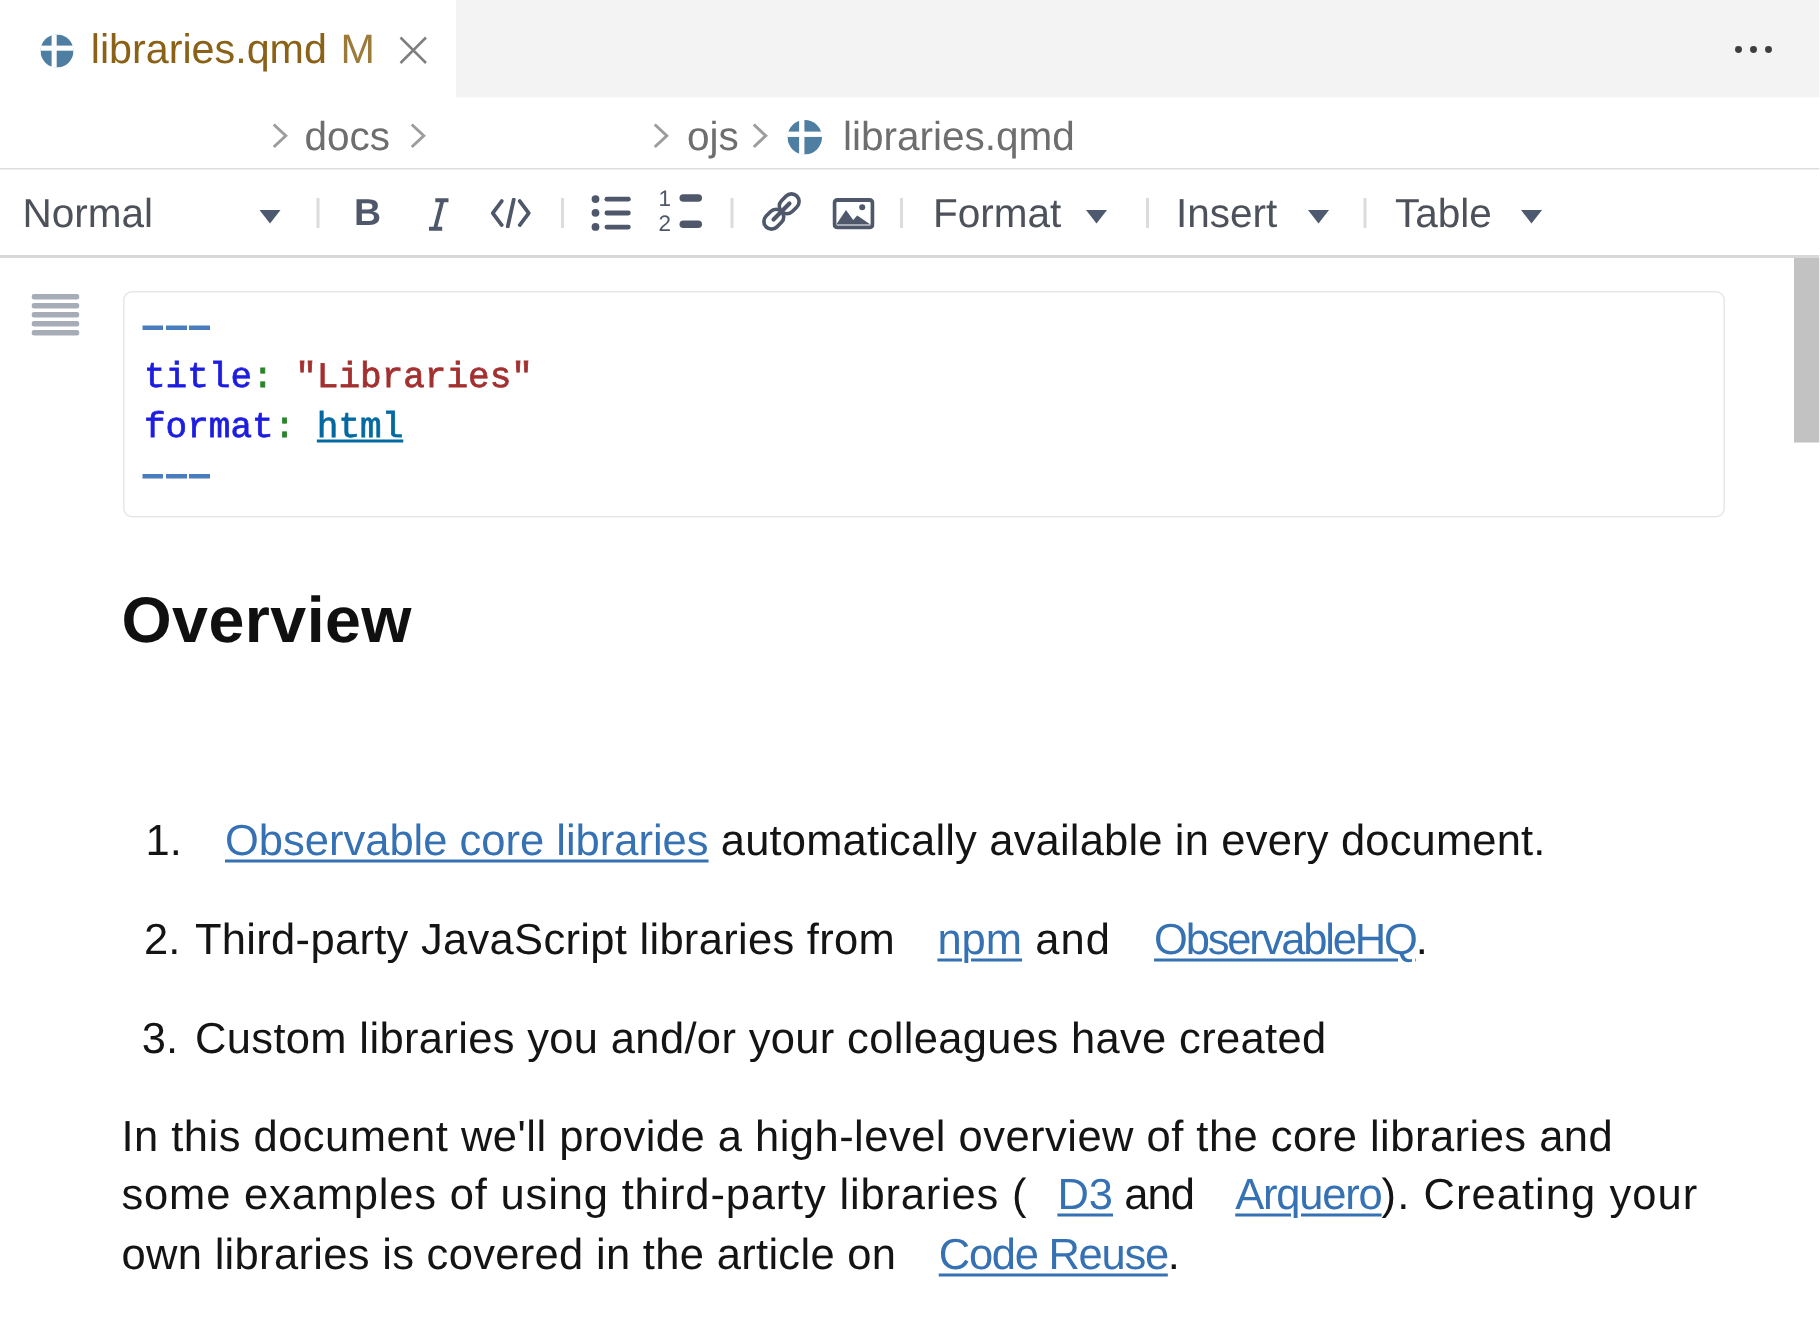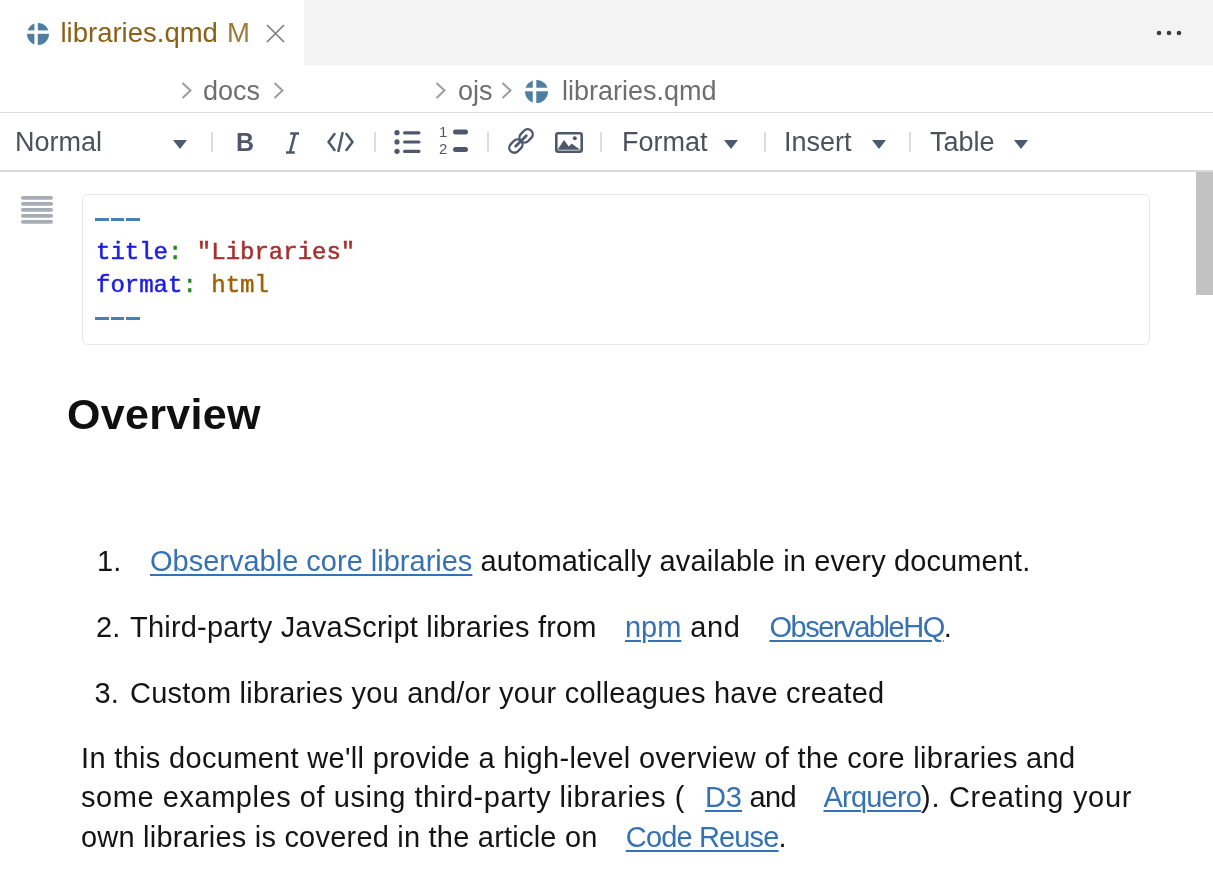--- a/index.html
+++ b/index.html
@@ -26,23 +26,23 @@
   
   #content { position:absolute; left:0; top:171px; width:1213px; height:718px; background:#fff; }
 
   #codebox { position:absolute; left:82px; top:23px; width:1068px; height:151px; border:1.5px solid #e7e7e7; border-radius:6px;
              font-family:"Liberation Mono", monospace; font-size:24px; line-height:33px; padding:8px 0 0 13px; white-space:pre; -webkit-text-stroke:0.5px currentColor; }
   .dashbar { display:inline-block; width:45px; height:3.6px; vertical-align:4.6px; margin-left:-1.5px; margin-right:-43.5px;
              background:linear-gradient(90deg,#4a7dbe 0 13.8px,#fff 13.8px 15.6px,#4a7dbe 15.6px 29.4px,#fff 29.4px 31.2px,#4a7dbe 31.2px 45px); }
   .key { color:#1d1de0; }
   .col { color:#2a842a; }
   .str { color:#a33030; }
-  .pln { color:#a16207; }
+  .pln { color:#0369a1;text-decoration:underline; }
 
-  #h2 { position:absolute; left:67px; top:218px; font-size:43px; font-weight:bold; color:#101010; line-height:50px; }
+  #h2 { position:absolute; left:81px; top:218px; font-size:43px; font-weight:bold; color:#101010; line-height:50px; }
 
   .body { position:absolute; font-size:29px; color:#141414; line-height:40px; white-space:pre; }
   a.lnk { color:#3571b3; text-decoration:underline; text-underline-offset:3px; text-decoration-thickness:1.8px;margin-left:20px; }
 
   
   #thumb { position:absolute; left:1196px; top:172px; width:17px; height:123px; background:#c2c2c2; }
 </style>
 </head>
 <body>
 <div id="app">

